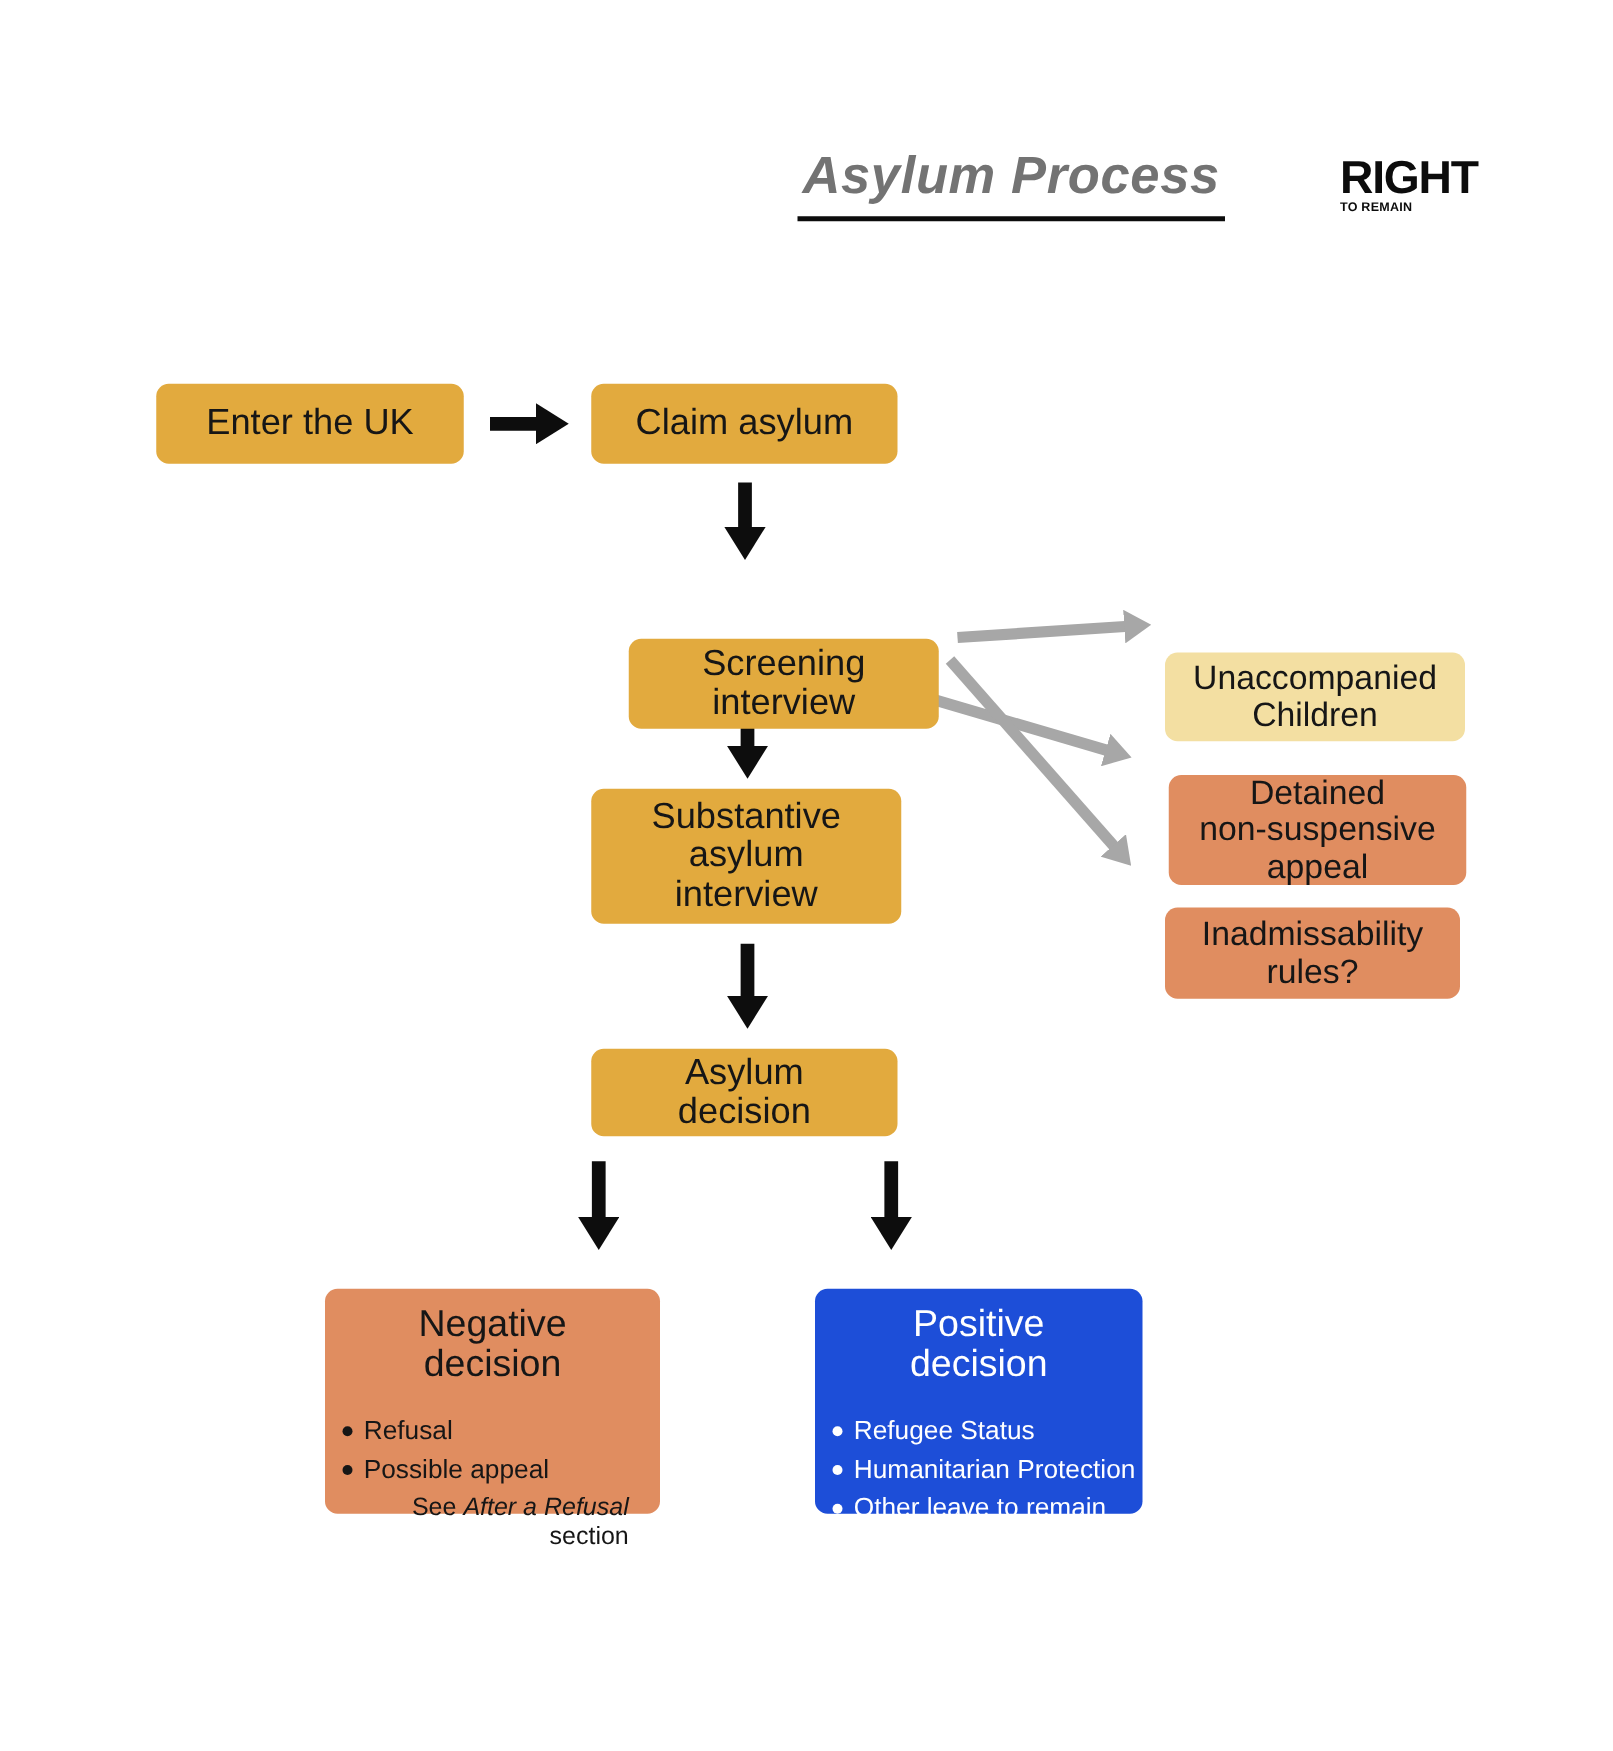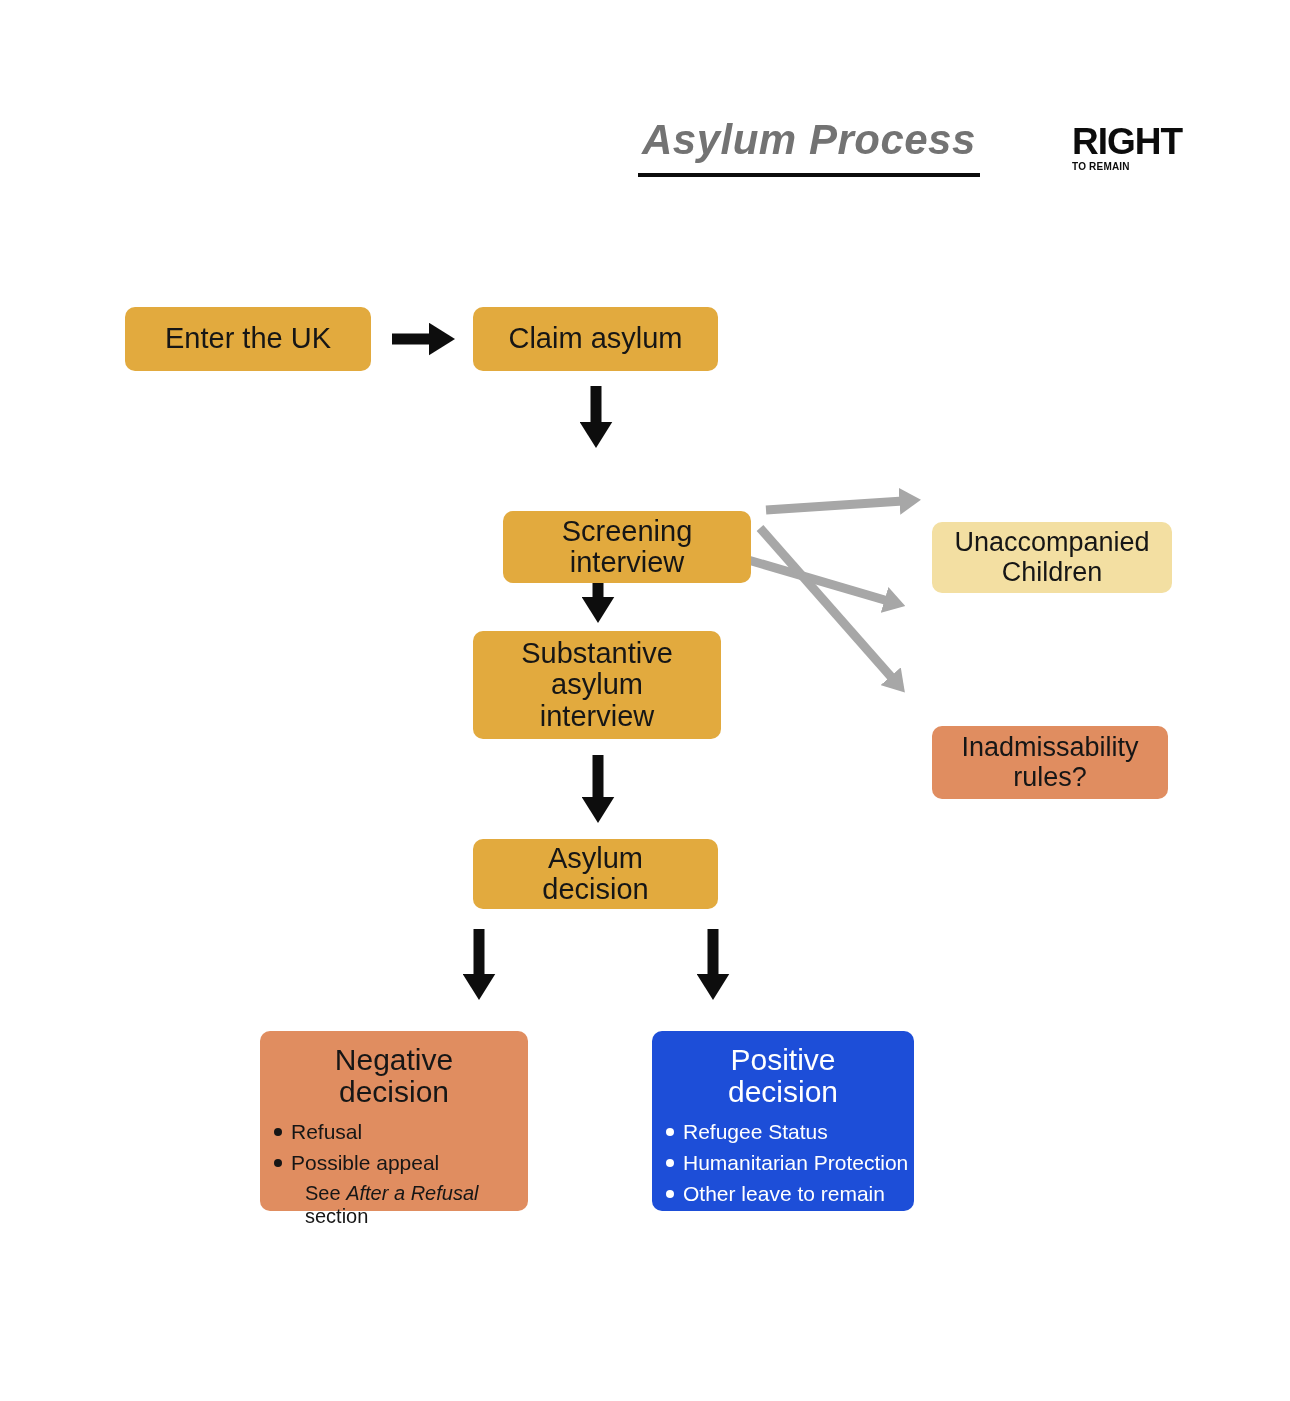--- a/index.html
+++ b/index.html
@@ -29,21 +29,21 @@
   .cream  { background:#f3dfa2; }
   .orange { background:#e08d60; }
   .green  { background:#1d4ed8; color:#ffffff; }
 
   .fs29 { font-size:29px; }
   .fs27 { font-size:27px;margin-top:48px; }
   .ln { line-height:1.08; }
 
   .decision-box { display:block; text-align:center; padding-top:13px; }
   .dec-title { font-size:30px; line-height:1.05; }
-  .dec-body { margin-top:11px; padding-left:14px; text-align:left; font-size:21px; }
+  .dec-body { margin-top:24px; padding-left:14px; text-align:right; font-size:21px; }
   .bullet-row { display:flex; align-items:center; margin-bottom:7px; }
   .dot { width:8px; height:8px; border-radius:50%; background:currentColor; flex:none; margin-right:9px; }
   .nb-note { margin-left:31px; margin-top:3px; width:198px; font-size:20px; line-height:1.18; }
 </style>
 </head>
 <body>
 
 <div class="canvas">
 
   <div class="page-title">Asylum Process</div>
@@ -95,20 +95,25 @@
   <div class="box gold fs29" style="left:473px; top:839px; width:245px; height:70px;">
     <div class="ln">Asylum</div>
     <div class="ln">decision</div>
   </div>
 
   <div class="box cream fs27" style="left:932px; top:474px; width:240px; height:71px;">
     <div class="ln">Unaccompanied</div>
     <div class="ln">Children</div>
   </div>
 
+  <div class="box orange fs27" style="left:935px; top:572px; width:238px; height:88px;">
+    <div class="ln">Detained</div>
+    <div class="ln">non-suspensive</div>
+    <div class="ln">appeal</div>
+  </div>
 
   <div class="box orange fs27" style="left:932px; top:678px; width:236px; height:73px;">
     <div class="ln">Inadmissability</div>
     <div class="ln">rules?</div>
   </div>
 
   <div class="box orange decision-box" style="left:260px; top:1031px; width:268px; height:180px;">
     <div class="dec-title">
       <div class="ln">Negative</div>
       <div class="ln">decision</div>

